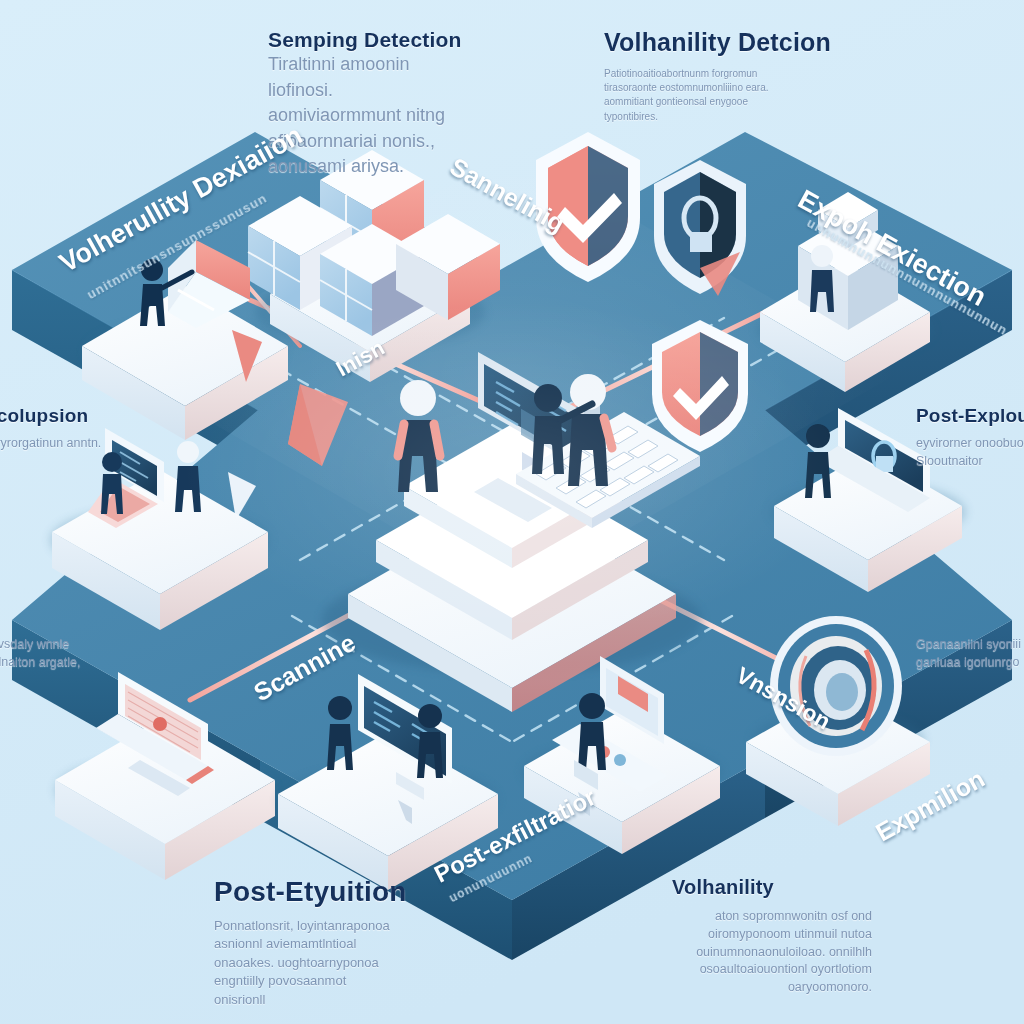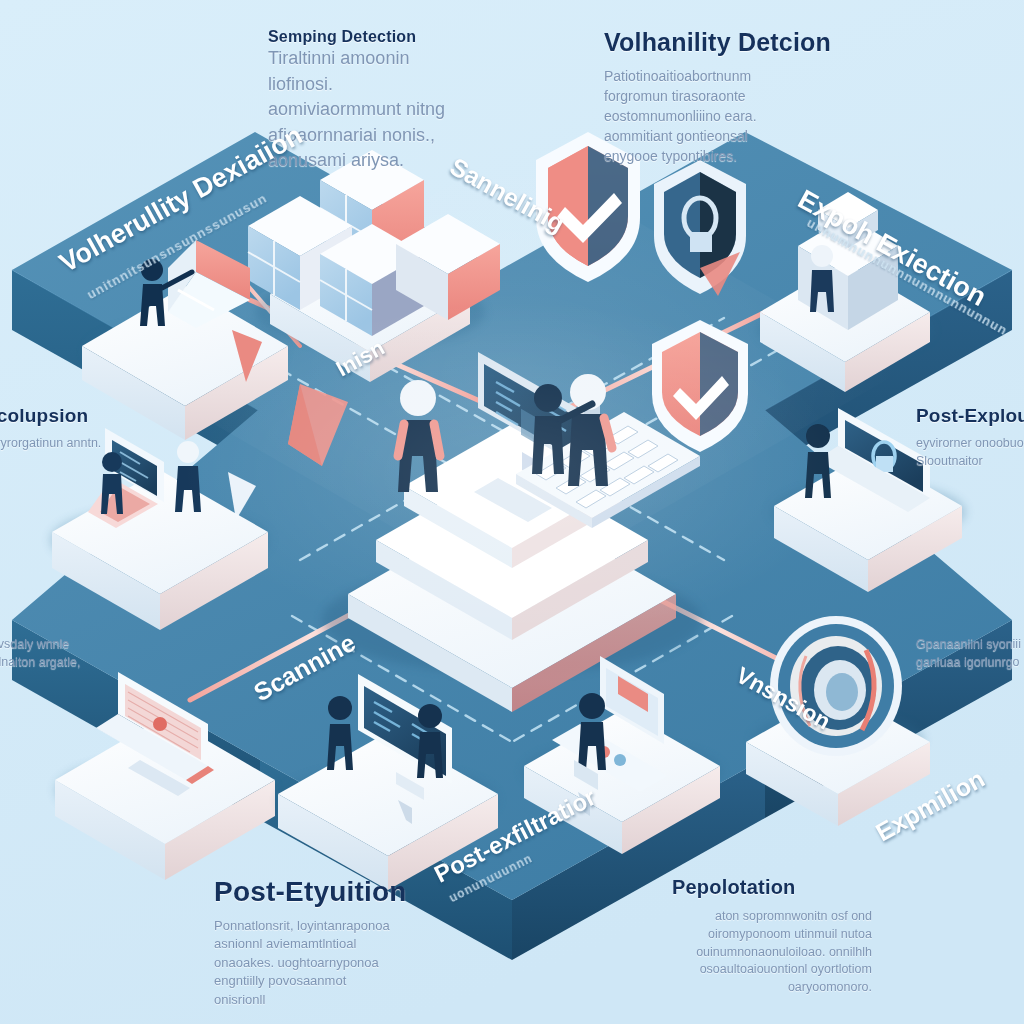--- a/index.html
+++ b/index.html
@@ -457,27 +457,27 @@
         <ellipse cx="842" cy="692" rx="16" ry="19" fill="#8fb8d4"></ellipse>
         <path d="M866,650 Q884,688 862,730" stroke="#e97f74" stroke-width="5" fill="none"></path>
         <path d="M806,656 Q792,690 810,726" stroke="#f0a79e" stroke-width="3" fill="none"></path>
       </g>
     </g>
 
     <ellipse cx="512" cy="470" rx="330" ry="170" fill="url(#glow)" opacity=".25"></ellipse>
   </svg>
 
   <div class="txtblock" style="left:268px;top:28px;width:260px;">
-    <div class="hd" style="font-size:16px;">Semping Detection</div>
+    <div class="hd" style="font-size:21px;">Semping Detection</div>
     <div class="bd" style="font-size:18px;width:185px;">Tiraltinni amoonin liofinosi. aomiviaormmunt nitng afioaornnariai nonis., aonusami ariysa.</div>
   </div>
 
   <div class="txtblock" style="left:604px;top:28px;width:270px;">
     <div class="hd" style="font-size:25px;">Volhanility Detcion</div>
-    <div class="bd" style="font-size:14px;margin-top:10px;width:190px;">Patiotinoaitioabortnunm forgromun tirasoraonte eostomnumonliiino eara. aommitiant gontieonsal enygooe typontibires.</div>
+    <div class="bd" style="font-size:10px;margin-top:10px;width:190px;">Patiotinoaitioabortnunm forgromun tirasoraonte eostomnumonliiino eara. aommitiant gontieonsal enygooe typontibires.</div>
   </div>
 
   <div class="txtblock" style="left:-14px;top:405px;width:150px;">
     <div class="hd" style="font-size:19px;">xcolupsion</div>
     <div class="bd" style="font-size:12.5px;margin-top:8px;">mryrorgatinun anntn.</div>
   </div>
 
   <div class="txtblock" style="left:916px;top:405px;width:170px;">
     <div class="hd" style="font-size:19px;">Post-Exploup</div>
     <div class="bd" style="font-size:12.5px;margin-top:8px;">eyvirorner onoobuon Slooutnaitor</div>
@@ -490,21 +490,21 @@
   <div class="txtblock" style="left:916px;top:636px;width:140px;">
     <div class="bd" style="font-size:12.5px;">Gpanaaniini syoniii ganluaa igorlunrgo</div>
   </div>
 
   <div class="txtblock" style="left:214px;top:876px;width:250px;">
     <div class="hd" style="font-size:28px;">Post-Etyuition</div>
     <div class="bd" style="font-size:13px;margin-top:9px;width:180px;">Ponnatlonsrit, loyintanraponoa asnionnl aviemamtlntioal onaoakes. uoghtoarnyponoa engntiilly povosaanmot onisrionll</div>
   </div>
 
   <div class="txtblock" style="left:672px;top:876px;width:260px;">
-    <div class="hd" style="font-size:20px;">Pepolotation</div>
+    <div class="hd" style="font-size:20px;">Volhanility</div>
     <div class="bd" style="font-size:12.5px;margin-top:9px;width:200px;text-align:right;">aton sopromnwonitn osf ond oiromyponoom utinmuil nutoa ouinumnonaonuloiloao. onnilhlh osoaultoaiouontionl oyortlotiom oaryoomonoro.</div>
   </div>
 
   <div class="isolabel" style="left:62px;top:250px;font-size:27px;transform:rotate(-29deg);">Volherullity Dexiaiion</div>
   <div class="isosub" style="left:88px;top:288px;font-size:13px;transform:rotate(-29deg);letter-spacing:1px;">unitnnitsunsnsunnssunusun</div>
 
   <div class="isolabel" style="left:452px;top:150px;font-size:25px;transform:rotate(29deg);">Sannelinig</div>
 
   <div class="isolabel" style="left:800px;top:182px;font-size:27px;transform:rotate(29deg);">Expoh Exiection</div>
   <div class="isosub" style="left:808px;top:214px;font-size:13px;transform:rotate(29deg);letter-spacing:1px;">unnumnunnunnnunnnunnunnun</div>

